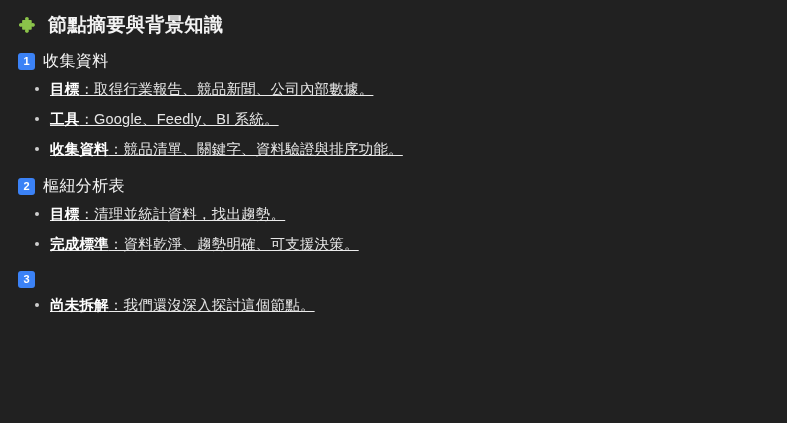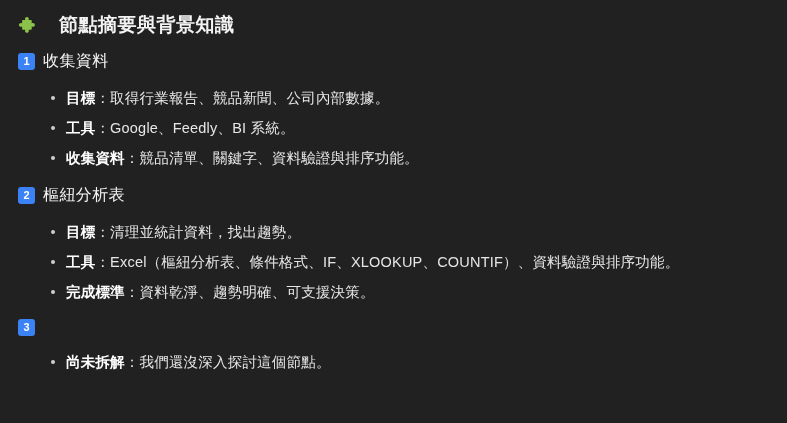--- a/index.html
+++ b/index.html
@@ -17,21 +17,21 @@
   .page {
     padding: 14px 18px 0 18px;
     box-sizing: border-box;
     width: 787px;
     height: 423px;
   }
   
   .title-row {
     display: flex;
     align-items: center;
-    gap: 20px;
+    gap: 9px;
     margin: 0 0 14px 0;
   }
   .puzzle-icon {
     width: 21px;
     height: 21px;
     flex: 0 0 auto;
     display: block;
   }
   .title-text {
     font-size: 19px;
@@ -65,22 +65,23 @@
   }
   .section-title {
     font-size: 16px;
     font-weight: normal;
     color: #f3f3f3;
     letter-spacing: 0.4px;
   }
   
   ul.bullets {
     list-style: none;
-    margin: 16px;
+    margin: 0;
     padding: 0 0 0 14px;
+    text-decoration: underline;
   }
   ul.bullets li {
     position: relative;
     padding: 0 0 0 18px;
     margin: 0 0 9px 0;
     font-size: 14.5px;
     line-height: 1.45;
     color: #e6e6e6;
     letter-spacing: 0.2px;
   }
@@ -127,21 +128,20 @@
     </ul>
   </div>
 
   <div class="section sect-gap-2">
     <div class="section-head">
       <span class="badge">2</span>
       <span class="section-title">樞紐分析表</span>
     </div>
     <ul class="bullets">
       <li><span class="lead">目標</span><span>：清理並統計資料，找出趨勢。</span></li>
-      <li><span class="lead">工具</span><span>：Excel（樞紐分析表、條件格式、IF、XLOOKUP、COUNTIF）、資料驗證與排序功能。</span></li>
       <li><span class="lead">完成標準</span><span>：資料乾淨、趨勢明確、可支援決策。</span></li>
     </ul>
   </div>
 
   <div class="section sect-gap-3">
     <div class="section-head">
       <span class="badge">3</span>
     </div>
     <ul class="bullets">
       <li><span class="lead">尚未拆解</span><span>：我們還沒深入探討這個節點。</span></li>

